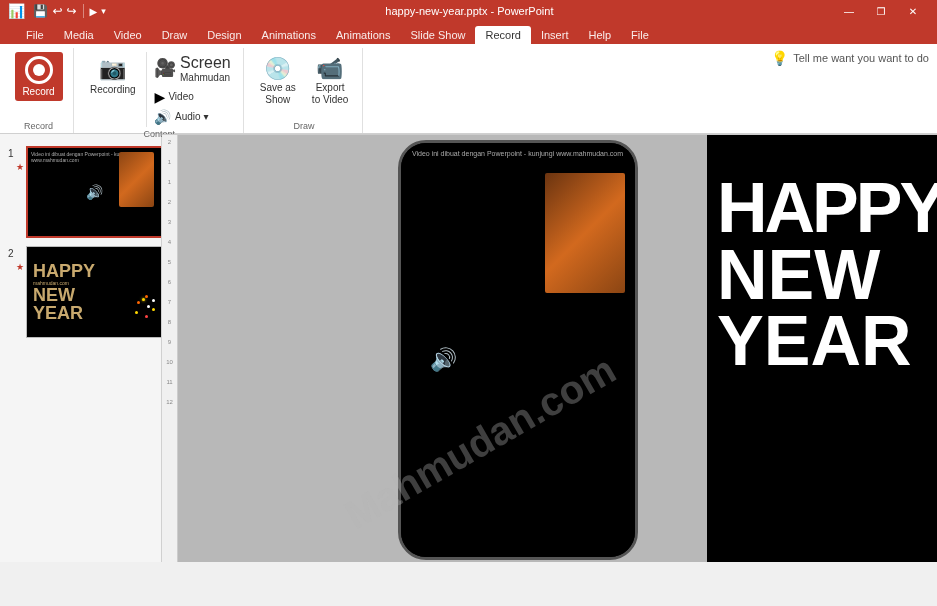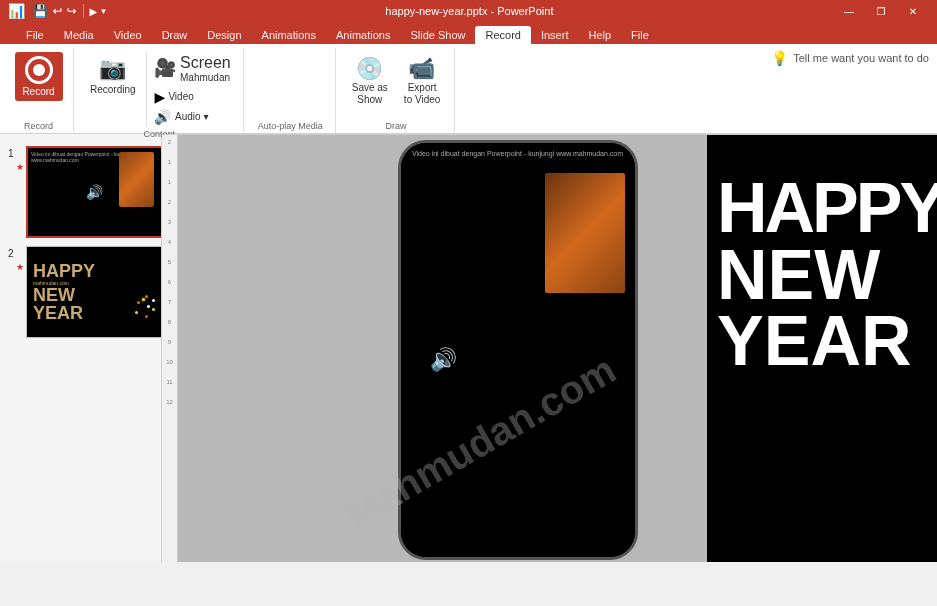--- a/index.html
+++ b/index.html
@@ -434,24 +434,20 @@
         </div>
         <div style="display:flex;align-items:center;gap:3px;padding:2px 4px;cursor:pointer;border-radius:3px;">
           <span style="font-size:14px;">🔊</span>
           <div style="font-size:10px;color:#333;">Audio ▾</div>
         </div>
       </div>
     </div>
     <div class="ribbon-group-label">Content</div>
   </div>
 
-  <div class="ribbon-group" style="min-width:90px;">
-    <div class="ribbon-group-content"></div>
-    <div class="ribbon-group-label">Auto-play Media</div>
-  </div>
 
   <div class="ribbon-group" style="min-width:100px;">
     <div class="ribbon-group-content" style="gap:4px;">
       <div class="ribbon-btn-large">
         <div style="font-size:22px;">💿</div>
         <div class="label">Save as<br>Show</div>
       </div>
       <div class="ribbon-btn-large">
         <div style="font-size:22px;">📹</div>
         <div class="label">Export<br>to Video</div>

